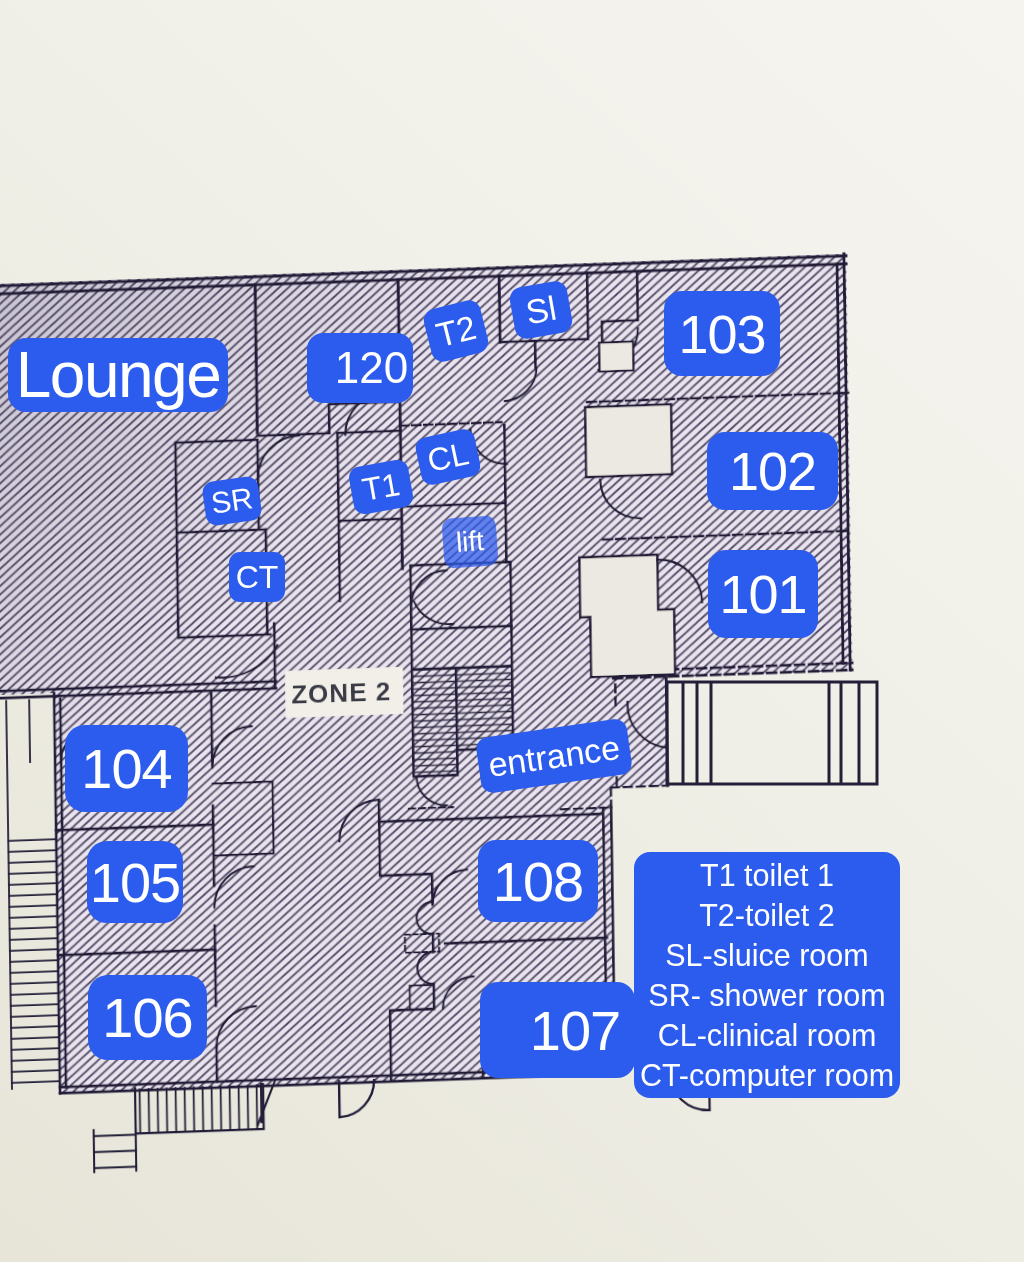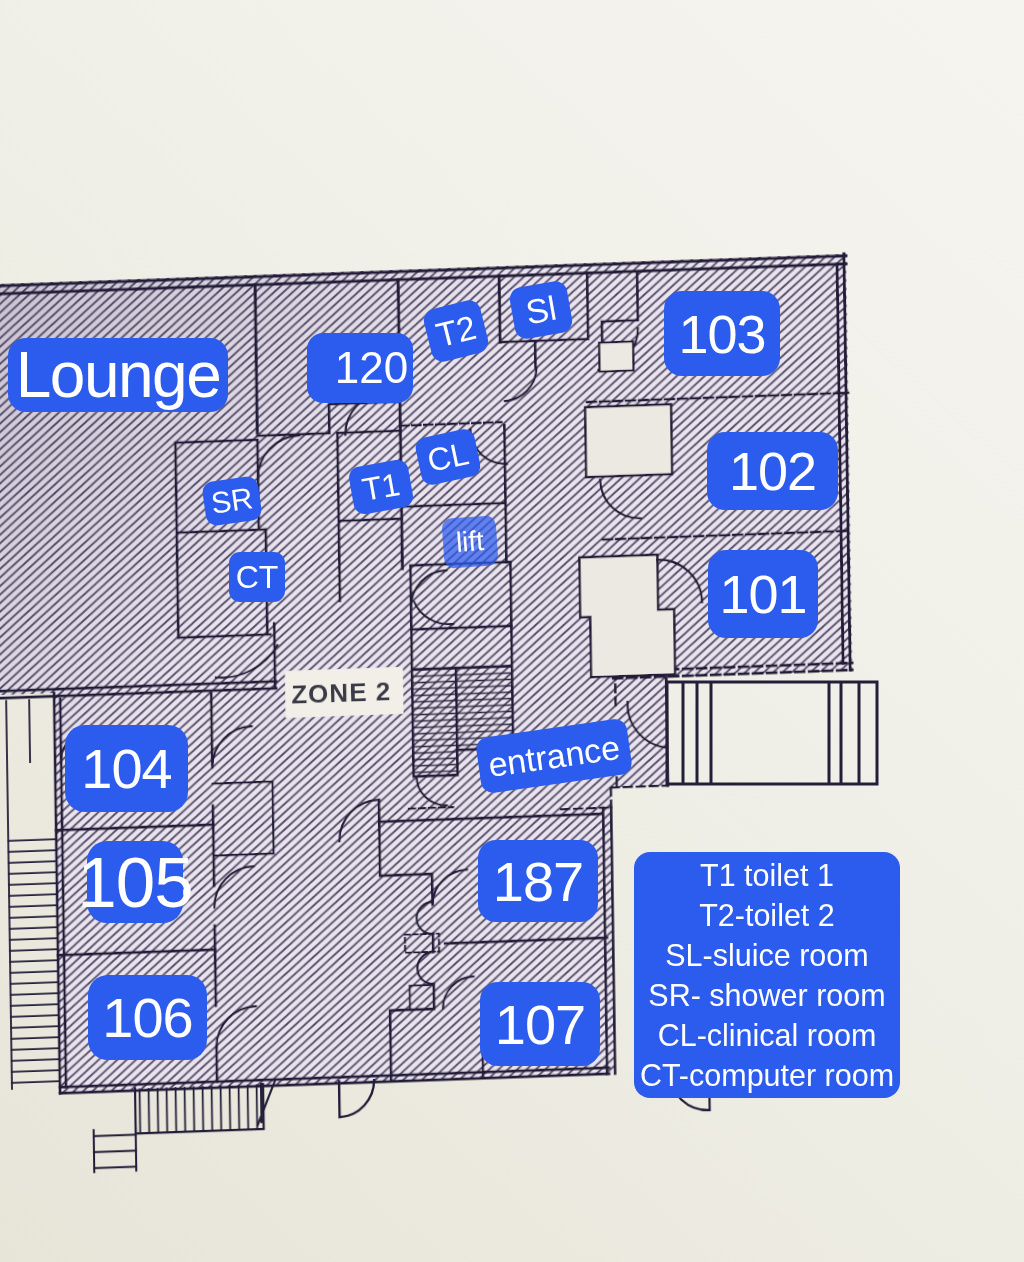--- a/index.html
+++ b/index.html
@@ -213,27 +213,27 @@
 <div class="lbl" style="left:351px;top:463px;width:60px;height:48px;border-radius:11px;font-size:32px;transform:rotate(-10deg);">T1</div>
 
 <div class="lbl" style="left:418px;top:433px;width:60px;height:48px;border-radius:11px;font-size:32px;transform:rotate(-12deg);">CL</div>
 
 <div class="lbl" style="left:192px;top:552px;width:56px;height:50px;border-radius:11px;font-size:32px;margin-left:37px;">CT</div>
 
 <div class="lbl" style="left:443px;top:517px;width:54px;height:50px;border-radius:10px;font-size:28px;background:rgba(44,92,238,0.72);transform:rotate(-4deg);">lift</div>
 
 <div class="lbl" style="left:65px;top:725px;width:123px;height:87px;border-radius:20px;font-size:56px;letter-spacing:-1px;">104</div>
 
-<div class="lbl" style="left:87px;top:841px;width:96px;height:82px;border-radius:20px;font-size:71px;letter-spacing:-1px;">105</div>
+<div class="lbl" style="left:87px;top:841px;width:96px;height:82px;border-radius:20px;font-size:56px;letter-spacing:-1px;">105</div>
 
 <div class="lbl" style="left:88px;top:975px;width:119px;height:85px;border-radius:20px;font-size:56px;letter-spacing:-1px;">106</div>
 
-<div class="lbl" style="left:478px;top:840px;width:120px;height:82px;border-radius:18px;font-size:56px;letter-spacing:-1px;">187</div>
-
-<div class="lbl" style="left:480px;top:982px;width:120px;height:84px;border-radius:18px;font-size:56px;letter-spacing:-1px;">107</div>
+<div class="lbl" style="left:478px;top:840px;width:120px;height:82px;border-radius:18px;font-size:56px;letter-spacing:-1px;">108</div>
+
+<div class="lbl" style="left:480px;top:982px;width:120px;height:96px;border-radius:18px;font-size:56px;letter-spacing:-1px;padding-left:35px;">107</div>
 
 <div class="lbl" style="left:478px;top:728px;width:152px;height:56px;border-radius:12px;font-size:34px;transform:rotate(-8deg);">entrance</div>
 
 <div class="lbl" style="left:634px;top:852px;width:266px;height:246px;border-radius:16px;font-size:30.5px;line-height:40px;flex-direction:column;">
 T1 toilet 1<br>T2-toilet 2<br>SL-sluice room<br>SR- shower room<br>CL-clinical room<br>CT-computer room
 </div>
 
 </div>
 
 </body></html>

